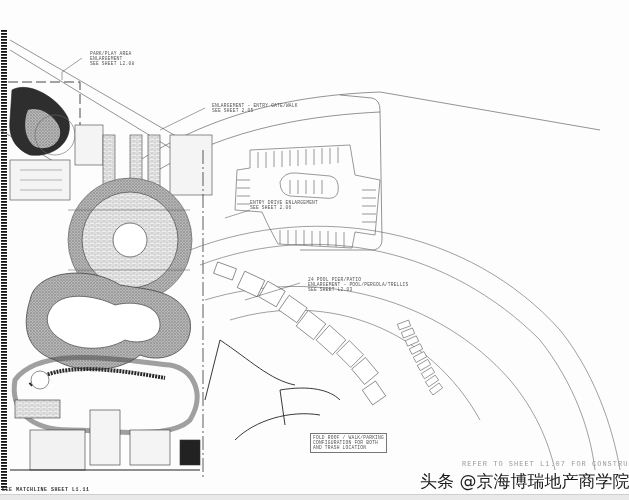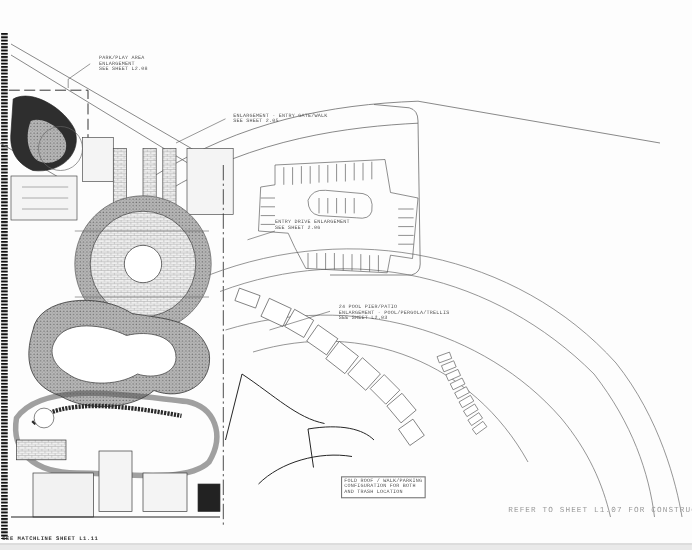--- a/index.html
+++ b/index.html
@@ -167,14 +167,15 @@
 </div>
 
 <div class="lbl boxed" style="left:310px; top:433px;">
   <div>FOLD ROOF / WALK/PARKING</div>
   <div>CONFIGURATION FOR BOTH</div>
   <div>AND TRASH LOCATION</div>
 </div>
 
 <div class="refnote">REFER TO SHEET L1.07 FOR CONSTRUCTION LEG</div>
 <div class="matchline">SEE MATCHLINE SHEET L1.11</div>
+<div class="watermark">头条 @京海博瑞地产商学院</div>
 <div class="bottom-bar"></div>
 </div>
 
 </body></html>

